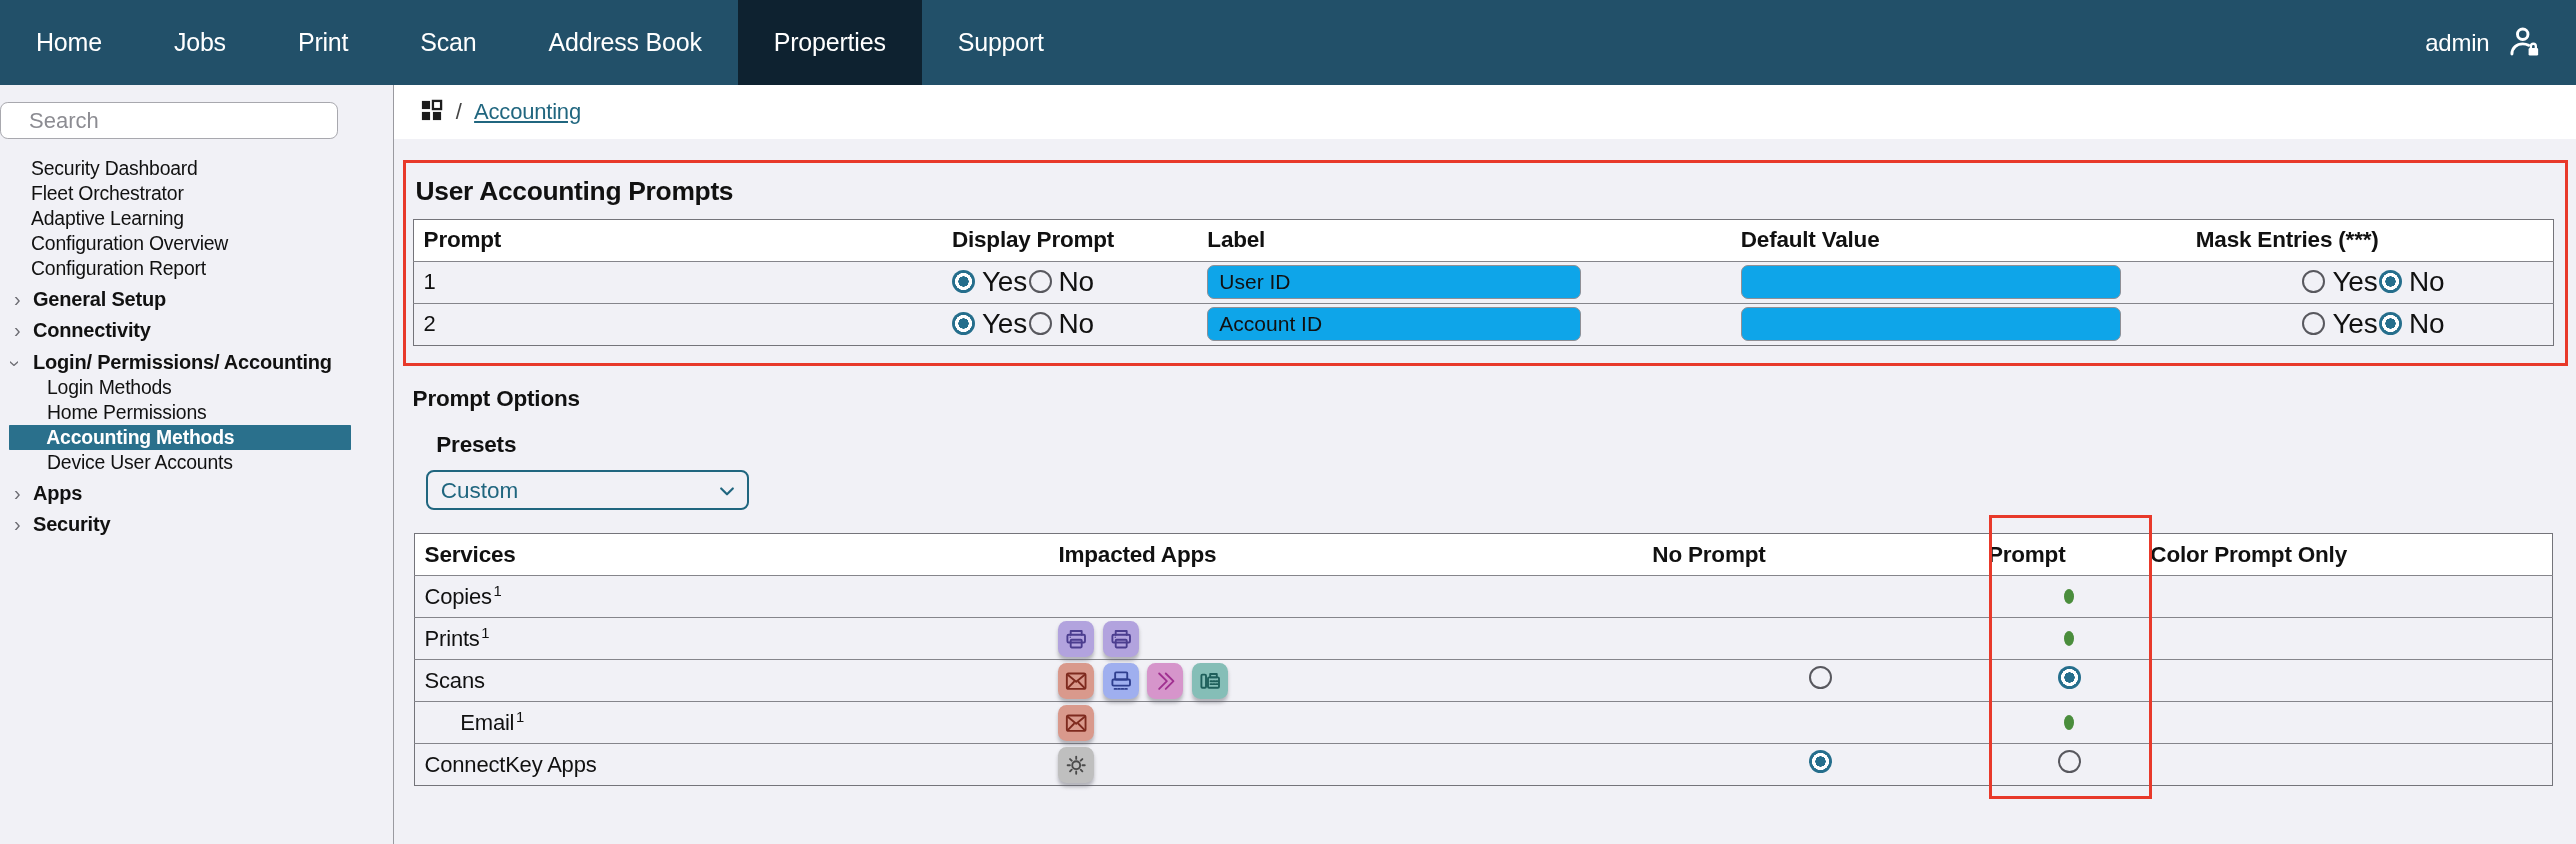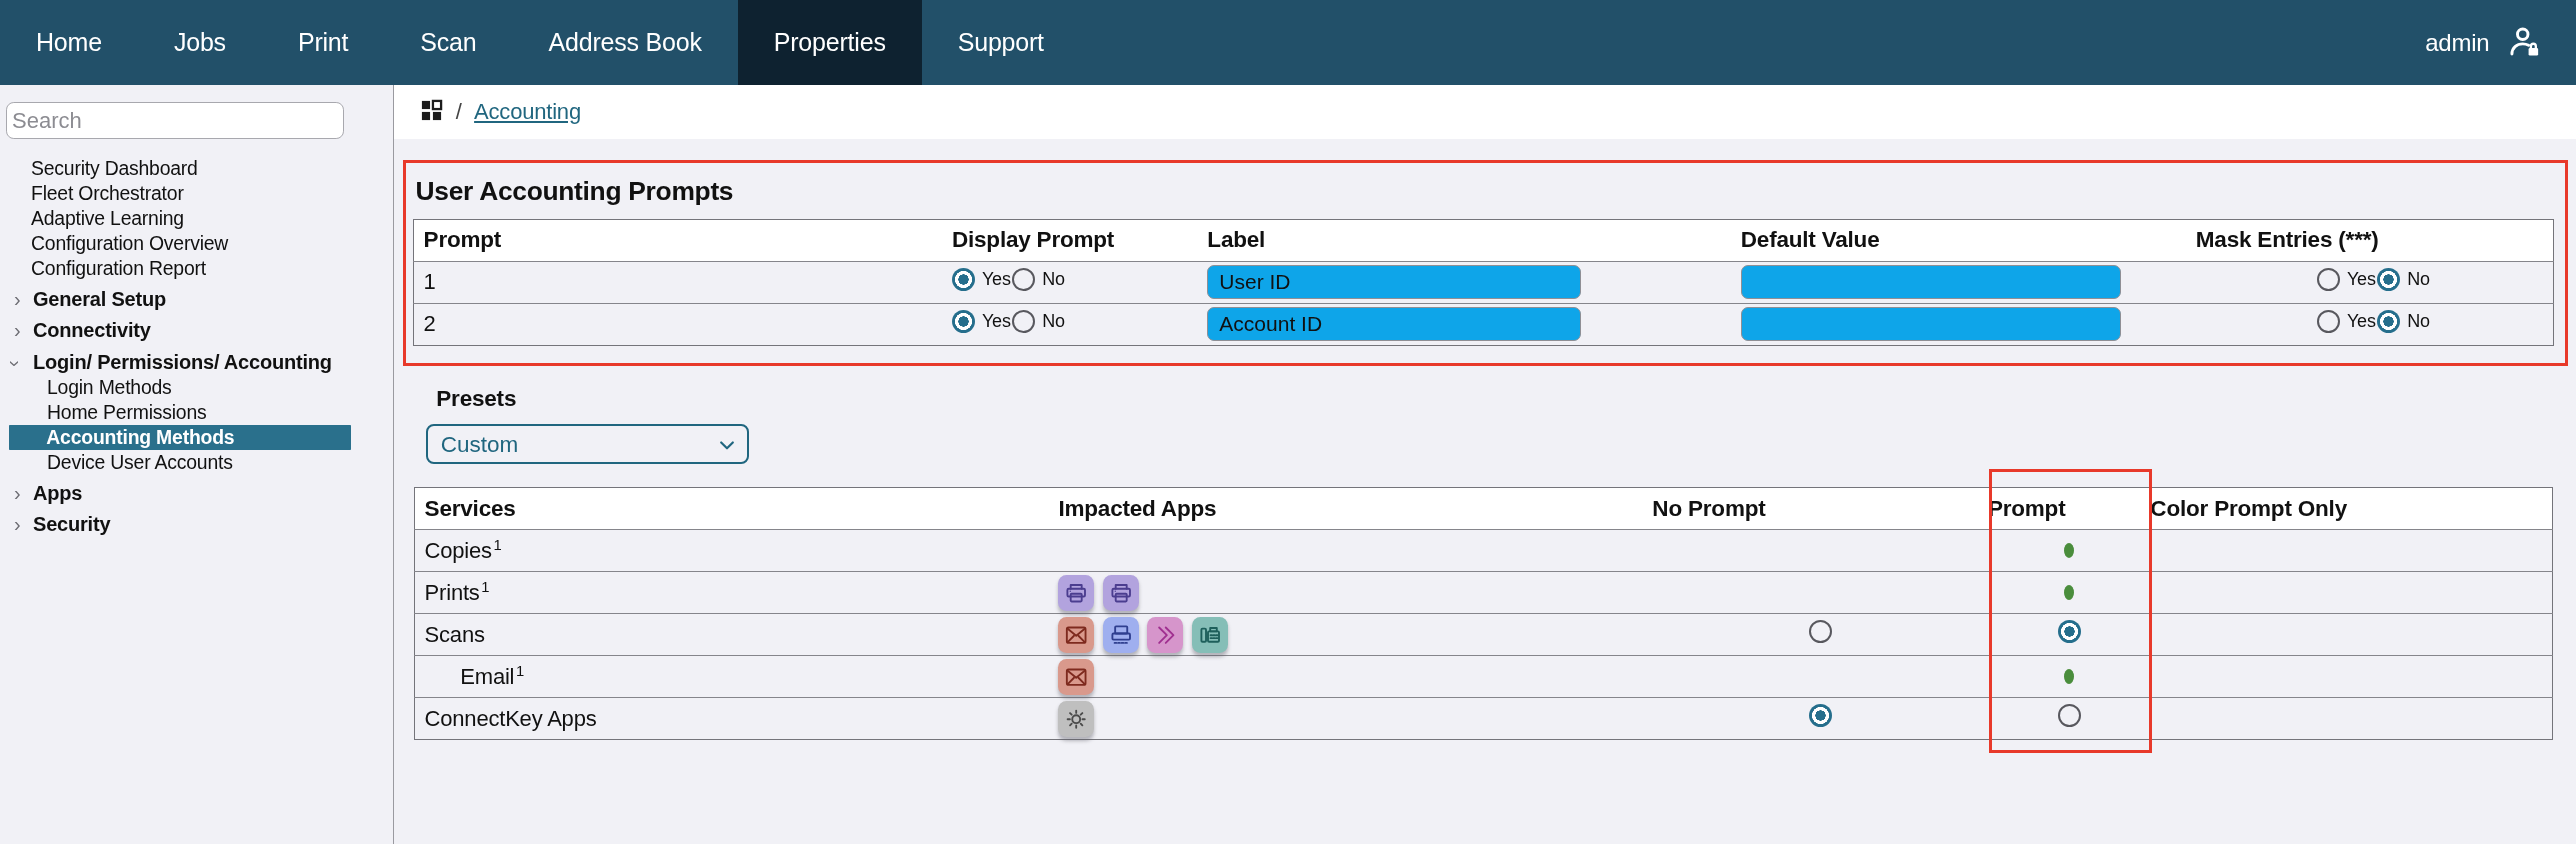--- a/index.html
+++ b/index.html
@@ -26,23 +26,23 @@
 
   
   .body-row { flex:1; display:flex; min-height:0; }
 
   
   .sidebar {
     width:394px; flex:0 0 auto; background:#F1F1F6;
     border-right:1.6px solid #9A9AA0; padding-top:17px;
   }
   .search-input {
-    display:block; margin:0 0 0 6px; width:338px; height:37px;
+    display:block; margin:0 0 0 0; width:338px; height:37px;
     border:1.6px solid #A8A8AE; border-radius:7.8px; background:#fff;
-    font-size:22px; padding:0 5px; color:#8b5cf6;
+    font-size:22px; padding:0 28px; color:#8b5cf6;
     font-family:"Liberation Sans", sans-serif;
   }
   .search-input::placeholder { color:#8c8c92; }
   .side-list { list-style:none; margin-top:17px; font-size:19.4px; }
   .side-list li { position:relative; height:25px; line-height:25px; white-space:nowrap; cursor:pointer; }
   .side-list li.link   { padding-left:31px; }
   .side-list li.group  { padding-left:33px; font-weight:bold; font-size:20px; margin-top:6.2px; }
   .side-list li.child  { padding-left:47px; }
   .side-list li.spaced { margin-top:6.2px; }
   .side-list li.selected {
@@ -91,21 +91,21 @@
   .rgroup { display:inline-flex; align-items:center; }
   .radio {
     width:23px; height:23px; border-radius:50%;
     border:2.3px solid #58585e; display:inline-block; background:transparent;
     flex:0 0 auto; cursor:pointer;
   }
   .radio.sel {
     border:none;
     background:radial-gradient(circle, #256E8C 0 31%, #ffffff 32% 52%, #256E8C 53% 100%);
   }
-  .rlabel { font-size:18px; margin:0 1.6px 0 7px;text-align:center; }
+  .rlabel { font-size:28px; margin:0 1.6px 0 7px;text-align:center; }
 
   
   .opt-title { font-size:22.5px; font-weight:bold; margin:20px 0 0 9.3px; }
   .presets-label { font-size:22.5px; font-weight:bold; margin:20px 0 0 33px; }
   .select-wrap { position:relative; width:323px; margin:12.4px 0 0 23px; }
   .preset-select {
     width:323px; height:40px; appearance:none; -webkit-appearance:none;
     border:2.3px solid #20667F; border-radius:7.8px; background:#F1F1F6;
     color:#20667F; font-size:22.5px; padding:0 39px 0 12.4px;
     font-family:"Liberation Sans", sans-serif;
@@ -277,20 +277,21 @@
                       <span class="rlabel">Yes</span>
                     <span class="radio sel"></span>
                       <span class="rlabel">No</span>
                   </span>
                 </td>
               </tr>
             </tbody>
           </table>
         </div>
 
+        <div class="opt-title">Prompt Options</div>
         <div class="presets-label">Presets</div>
         <div class="select-wrap">
           <select class="preset-select">
             <option>Custom</option>
           </select>
           <span class="select-chev">
             <svg width="20" height="20" viewBox="0 0 24 24" fill="none" stroke="#20667F" stroke-width="2.6" stroke-linecap="round" stroke-linejoin="round">
                 <path d="M5 9l7 7 7-7"></path>
               </svg>
           </span>

